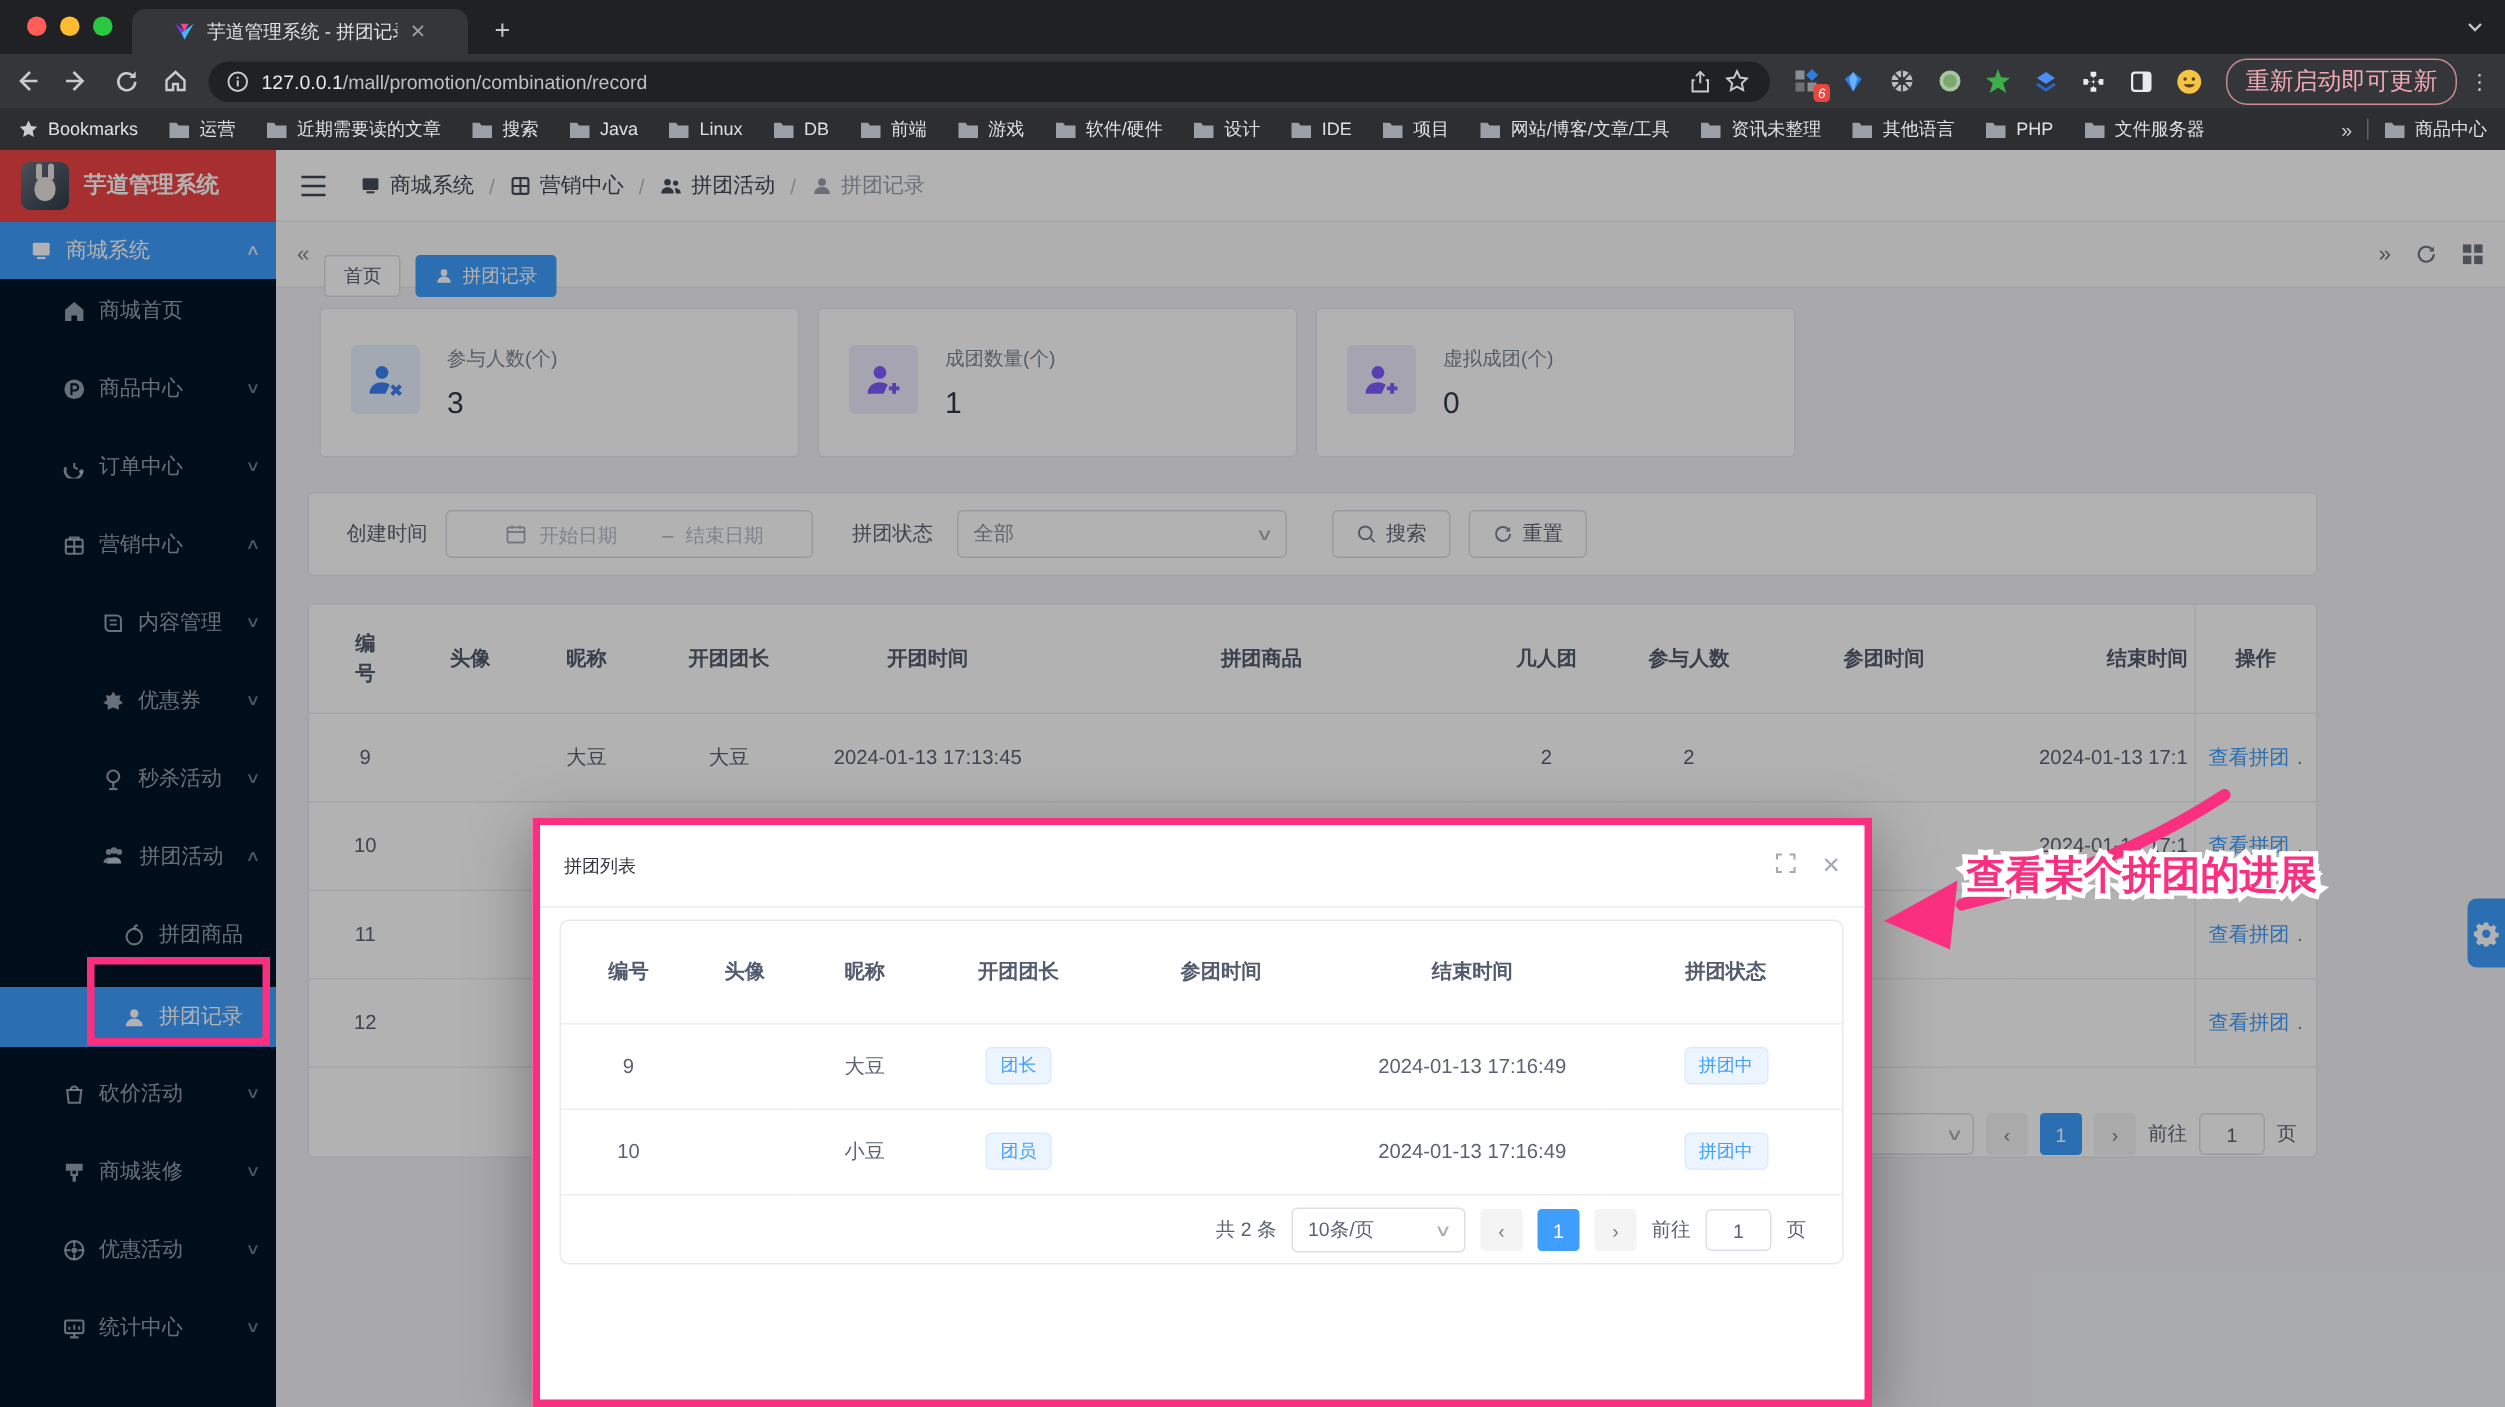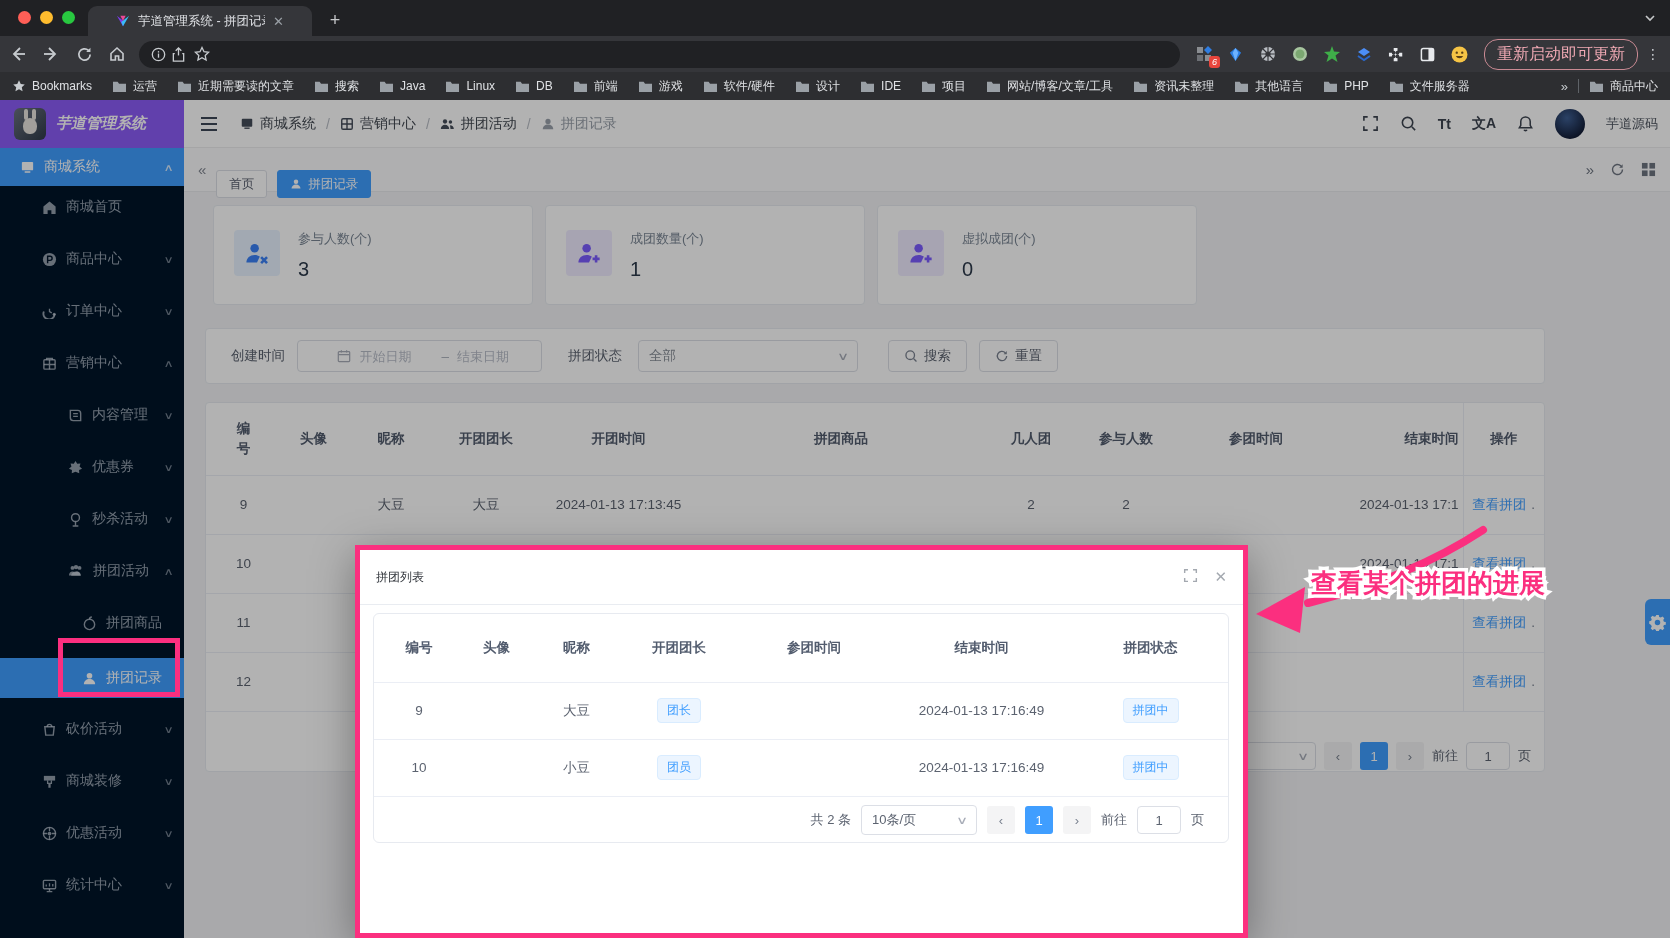--- a/index.html
+++ b/index.html
@@ -36,21 +36,21 @@
   .bm svg { color:#9aa0a6; }
   .bm-star svg { color:#c7cbcf; }
   .bm-tail { margin-left:auto; display:flex; align-items:center; gap:10px; }
   .bm-chev { color:#c7cbcf; font-size:13px; }
   .bm-div { width:1px; height:14px; background:#5f6368; }
 
   
   .app { position:absolute; left:0; top:100px; width:1670px; height:838px; background:#f2f3f5; }
 
   .app-header { position:absolute; left:0; top:0; width:1670px; height:48px; background:#fff; border-bottom:1px solid #ececee; display:flex; align-items:center; z-index:2; }
-  .logo { width:184px; height:48px; background:#8b5cf6; display:flex; align-items:center; gap:10px; padding-left:14px; flex:none;font-style:italic; }
+  .logo { width:184px; height:48px; background:#ef4444; display:flex; align-items:center; gap:10px; padding-left:14px; flex:none; }
   .logo-img { width:32px; height:32px; border-radius:6px; background:linear-gradient(135deg,#6b7280,#2f3a48); position:relative; overflow:hidden; flex:none; }
   .logo-img::before { content:""; position:absolute; left:9px; top:10px; width:14px; height:16px; background:#e8e4de; border-radius:50% 50% 45% 45%; }
   .logo-img::after { content:""; position:absolute; left:10px; top:1px; width:4px; height:11px; background:#e8e4de; border-radius:3px; box-shadow:8px 0 0 #e8e4de; }
   .logo-title { color:#fff; font-size:15px; font-weight:bold; white-space:nowrap; }
   .hamburger { margin-left:16px; color:#3d4757; }
   .crumbs { display:flex; align-items:center; gap:10px; margin-left:22px; font-size:14px; color:#414750; }
   .crumb { display:flex; align-items:center; gap:6px; white-space:nowrap; }
   .crumb svg { color:#444c59; }
   .crumb-sep { color:#b8bcc4; }
   .crumb-last { color:#9aa1ab; }
@@ -193,20 +193,21 @@
       </svg>
     </div>
   <div class="urlbar">
     <span>
         <svg width="15" height="15" viewBox="0 0 16 16">
           <circle cx="8" cy="8" r="6.6" stroke="#c7cbcf" stroke-width="1.4" fill="none"></circle>
           <rect x="7.3" y="7" width="1.4" height="4.4" fill="#c7cbcf"></rect>
           <rect x="7.3" y="4.4" width="1.4" height="1.5" fill="#c7cbcf"></rect>
         </svg>
       </span>
+    <span class="urltext"><b>127.0.0.1</b><span>/mall/promotion/combination/record</span></span>
     <span class="inbar-ico">
         <svg width="15" height="15" viewBox="0 0 16 16">
           <path d="M8 1v8" stroke="currentColor" stroke-width="1.4"></path>
           <path d="M5 4l3-3 3 3" stroke="currentColor" stroke-width="1.4" fill="none"></path>
           <path d="M4 7H2.5v8h11V7H12" stroke="currentColor" stroke-width="1.4" fill="none"></path>
         </svg>
       </span>
     <span class="inbar-ico">
         <svg width="16" height="16" viewBox="0 0 16 16">
           <path d="M8 1.5l2 4.2 4.6.6-3.4 3.2.9 4.6L8 11.8l-4.1 2.3.9-4.6L1.4 6.3 6 5.7z" stroke="currentColor" stroke-width="1.3" fill="none"></path>
@@ -437,43 +438,20 @@
           <span>拼团活动</span>
         </span>
       <span class="crumb-sep">/</span>
       <span class="crumb crumb-last">
           <svg width="14" height="14" viewBox="0 0 16 16">
             <circle cx="8" cy="5" r="3" fill="#9aa1ab"></circle>
             <path d="M2 14c0-3.3 2.7-5.5 6-5.5s6 2.2 6 5.5z" fill="#9aa1ab"></path>
           </svg>
           <span>拼团记录</span>
         </span>
-    </div>
-    <div class="hdr-right">
-      <span>
-          <svg width="17" height="17" viewBox="0 0 18 18">
-            <path d="M2 6V2h4M12 2h4v4M16 12v4h-4M6 16H2v-4" stroke="currentColor" stroke-width="1.7" fill="none"></path>
-          </svg>
-        </span>
-      <span>
-          <svg width="17" height="17" viewBox="0 0 18 18">
-            <circle cx="8" cy="8" r="5.5" stroke="currentColor" stroke-width="1.7" fill="none"></circle>
-            <path d="M12.5 12.5L16 16" stroke="currentColor" stroke-width="1.7"></path>
-          </svg>
-        </span>
-      <span class="hdr-ico">Tt</span>
-      <span class="hdr-ico">文A</span>
-      <span>
-          <svg width="17" height="17" viewBox="0 0 18 18">
-            <path d="M9 2a5 5 0 015 5v4l1.5 2.5h-13L4 11V7a5 5 0 015-5z" stroke="currentColor" stroke-width="1.6" fill="none"></path>
-            <path d="M7.5 15.5a1.6 1.6 0 003 0" stroke="currentColor" stroke-width="1.6" fill="none"></path>
-          </svg>
-        </span>
-      <span class="hdr-avatar"></span>
-      <span class="hdr-user">芋道源码</span>
     </div>
   </div>
 
   <div class="sidebar">
     <div class="sd-item sd-root">
         <svg width="15" height="15" viewBox="0 0 16 16">
           <rect x="2" y="2" width="12" height="9" rx="1" fill="currentColor"></rect>
           <rect x="5" y="12" width="6" height="1.6" fill="currentColor"></rect>
         </svg>
         <span>商城系统</span>

